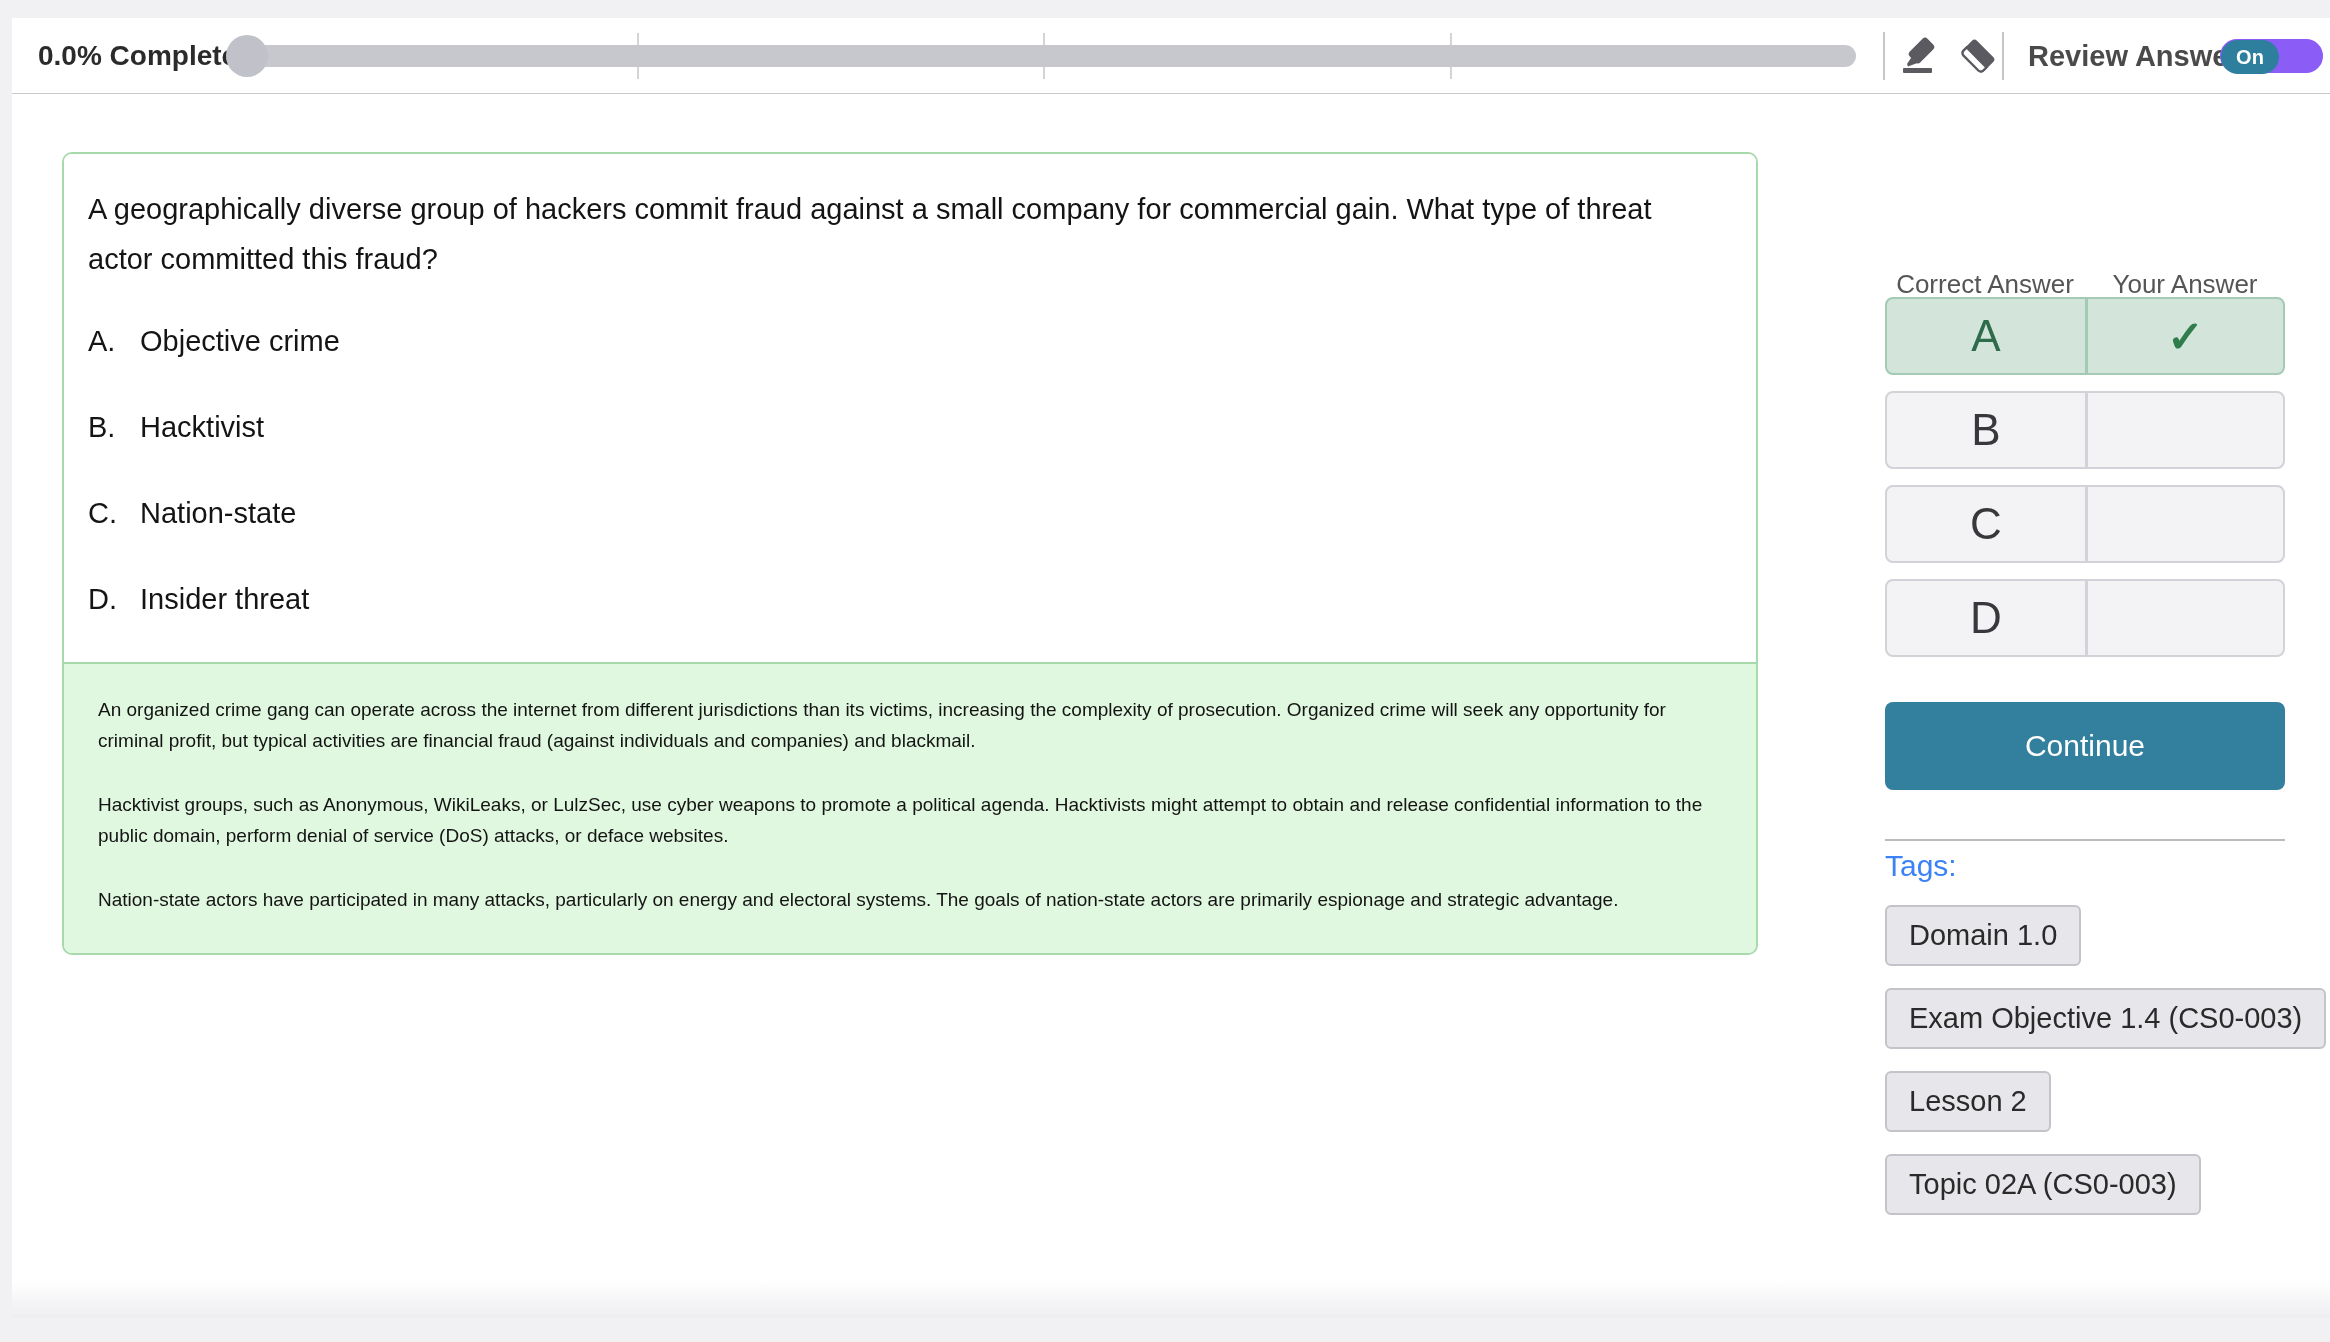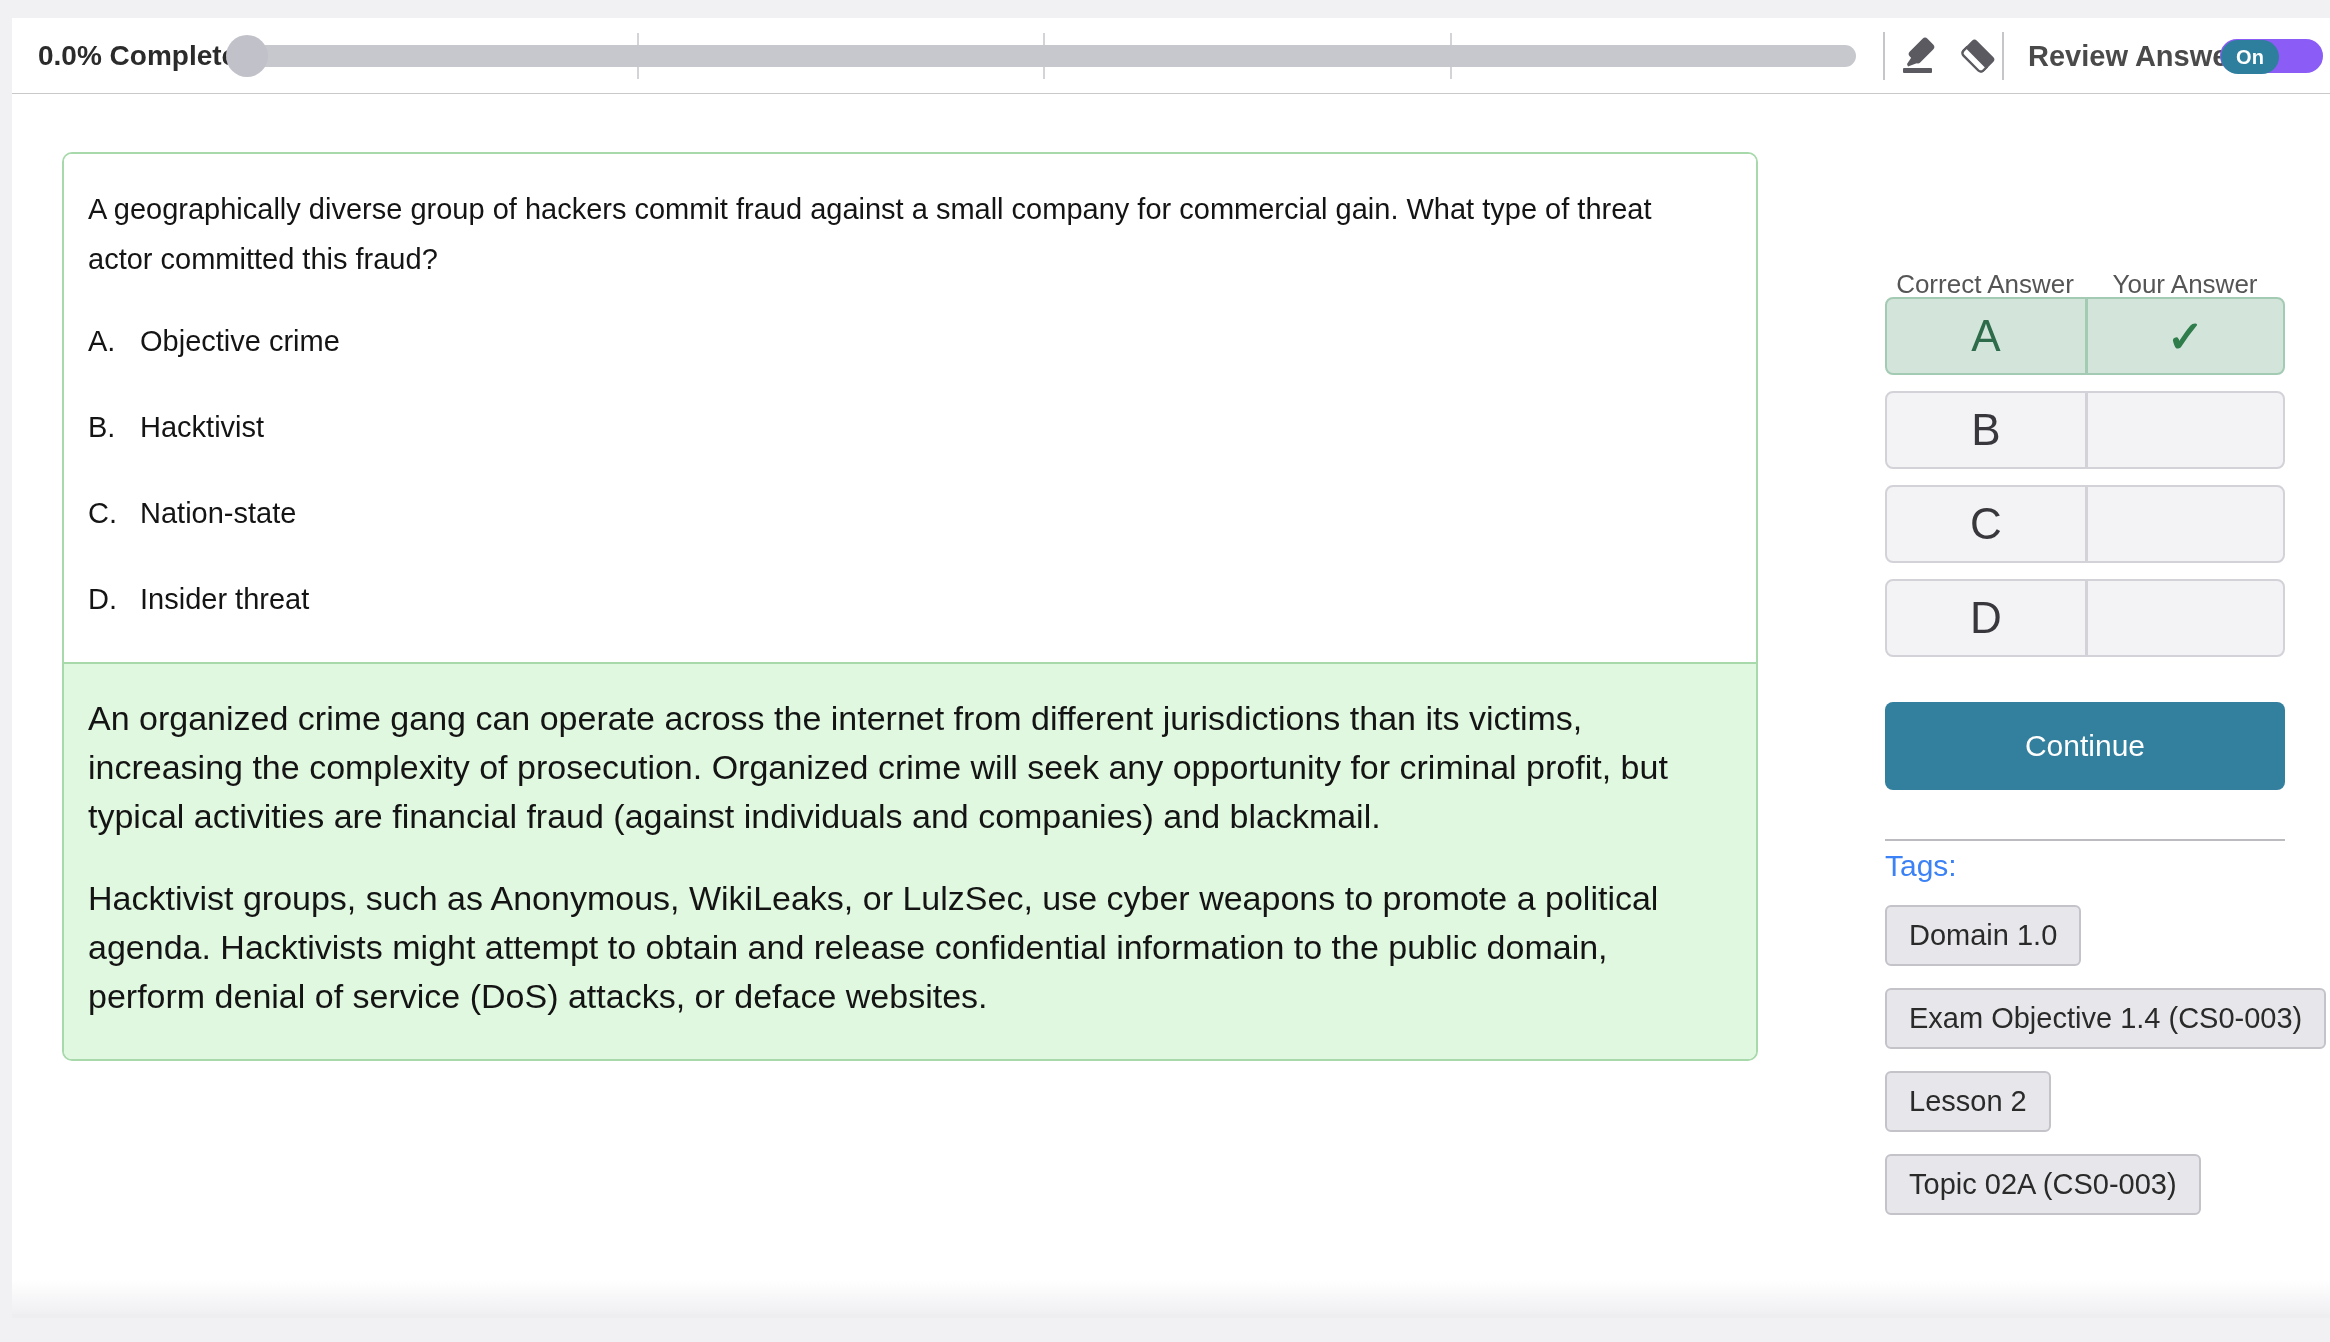--- a/index.html
+++ b/index.html
@@ -126,22 +126,22 @@
   .option {
     display: flex;
     margin-bottom: 36px;
     cursor: pointer;
   }
   .option:last-child { margin-bottom: 2px; }
   .option .letter { flex: 0 0 52px; }
   .explanation-section {
     background: #e0f8df;
     border-top: 2px solid #a7d9ab;
-    padding: 30px 30px 38px 24px;
-    font-size: 34px; line-height: 49px;
+    padding: 30px 30px 38px 34px;
+    font-size: 19px; line-height: 31px;
   }
   .explanation-section p { margin-bottom: 33px; max-width: 1640px; }
   .explanation-section p:last-child { margin-bottom: 0; }
 
   
   .right-panel {
     position: absolute;
     left: 1873px; top: 161px;
     width: 400px;
   }
@@ -278,20 +278,21 @@
         </div>
         <div class="option">
           <span class="letter">D.</span>
           <span class="opt-text">Insider threat</span>
         </div>
       </div>
     </div>
     <div class="explanation-section">
       <p>An organized crime gang can operate across the internet from different jurisdictions than its victims, increasing the complexity of prosecution. Organized crime will seek any opportunity for criminal profit, but typical activities are financial fraud (against individuals and companies) and blackmail.</p>
       <p>Hacktivist groups, such as Anonymous, WikiLeaks, or LulzSec, use cyber weapons to promote a political agenda. Hacktivists might attempt to obtain and release confidential information to the public domain, perform denial of service (DoS) attacks, or deface websites.</p>
+      <p>Nation-state actors have participated in many attacks, particularly on energy and electoral systems. The goals of nation-state actors are primarily espionage and strategic advantage.</p>
     </div>
   </div>
 
   <div class="right-panel">
 
     <div class="answer-headers">
       <span>Correct Answer</span>
       <span>Your Answer</span>
     </div>
 

